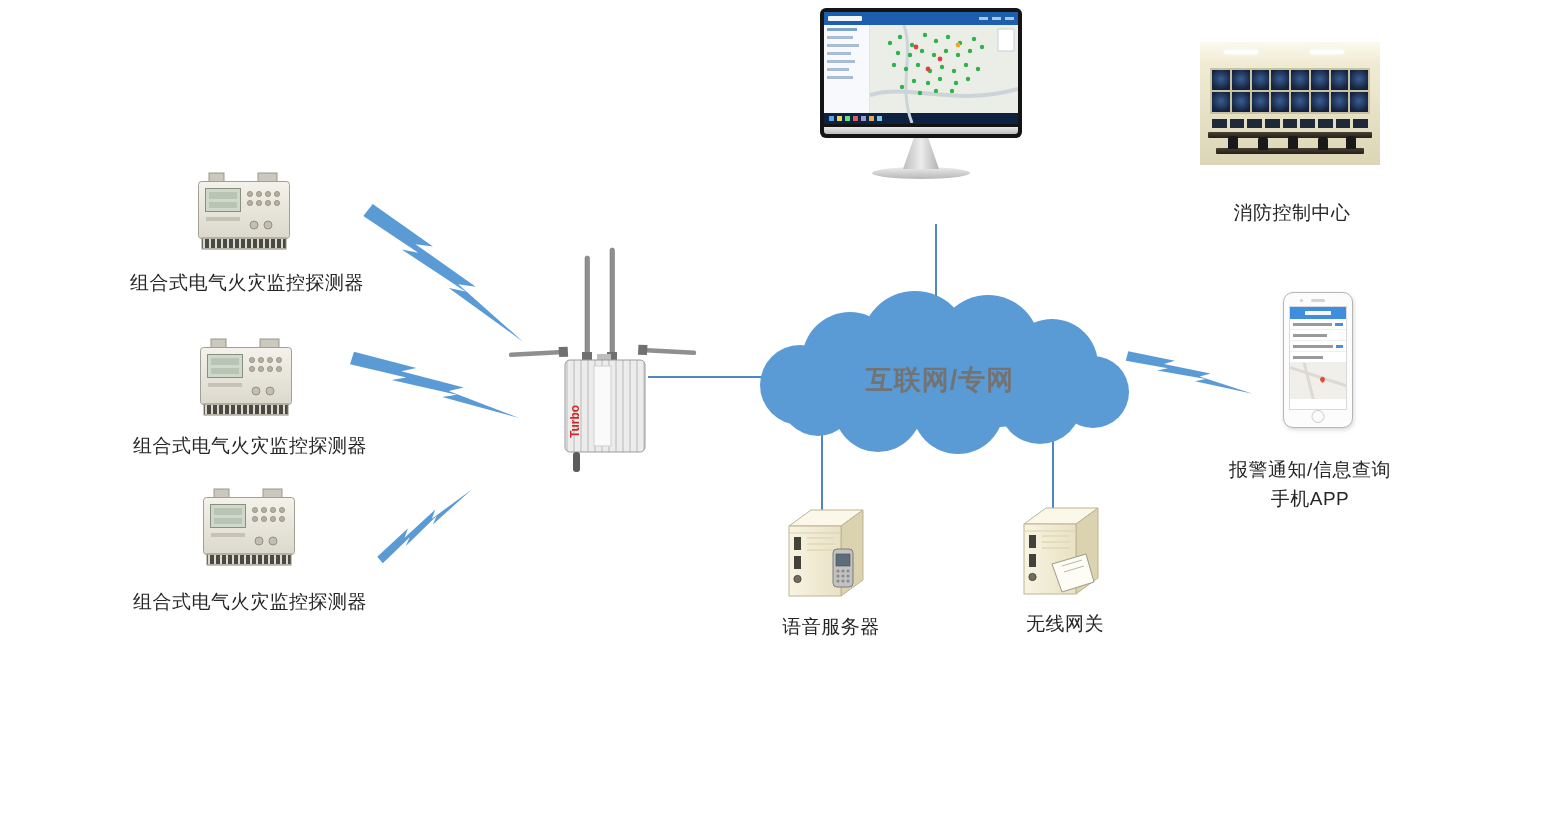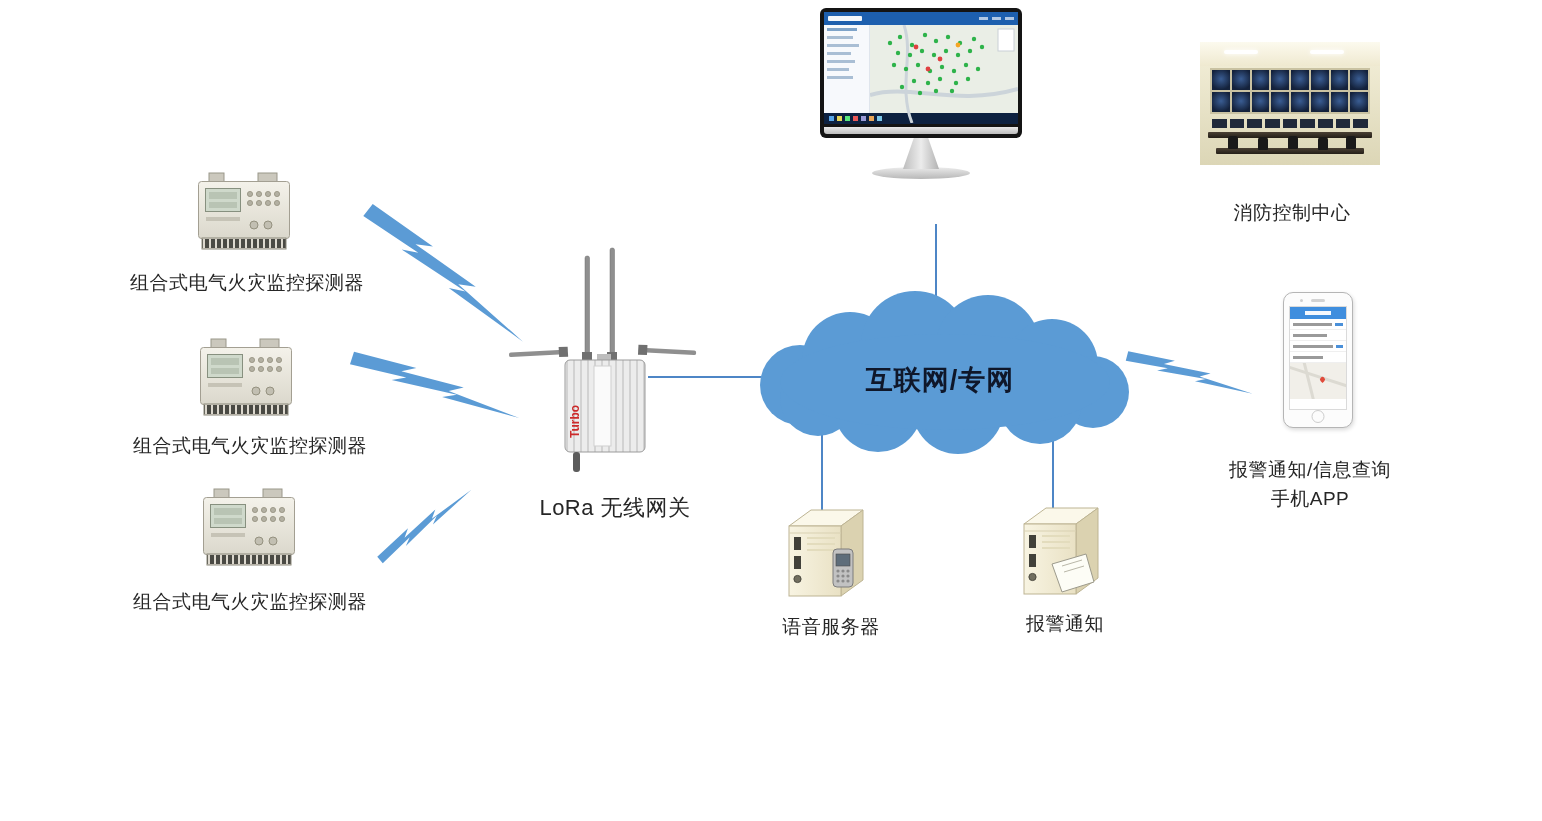--- a/index.html
+++ b/index.html
@@ -1,20 +1,20 @@
 <!DOCTYPE html>
 <html><head>
 <meta charset="utf-8">
 <style>
   html,body{margin:0;padding:0;background:#fff;}
   .canvas{position:relative;width:1542px;height:821px;background:#ffffff;overflow:hidden;font-family:"Liberation Sans",sans-serif;}
   .overlay{position:absolute;left:0;top:0;z-index:1;}
   .node{position:absolute;z-index:2;}
   .node-label{position:absolute;z-index:3;text-align:center;font-size:19px;color:#262626;letter-spacing:.5px;}
-  .cloud-label{position:absolute;z-index:3;text-align:center;font-size:27px;font-weight:bold;color:#0f172a;letter-spacing:1px;}
+  .cloud-label{position:absolute;z-index:3;text-align:center;font-size:27px;font-weight:bold;color:#737373;letter-spacing:1px;}
 
   
   .monitor{left:820px;top:8px;width:202px;}
   .bezel{width:202px;height:130px;background:#141414;border-radius:6px;padding:4px;box-sizing:border-box;position:relative;}
   .screen{width:100%;height:112px;background:#fff;overflow:hidden;display:flex;flex-direction:column;}
   .mon-header{height:13px;background:#1d5fae;display:flex;align-items:center;gap:4px;padding:0 4px;flex:0 0 auto;}
   .mon-header .logo{width:34px;height:5px;background:rgba(255,255,255,.95);border-radius:1px;}
   .mon-header .dash{width:9px;height:3px;background:rgba(255,255,255,.65);}
   .mon-body{flex:1;display:flex;min-height:0;}
   .mon-side{width:42px;background:#f7f9fc;border-right:1px solid #dfe5ec;padding:3px;display:flex;flex-direction:column;gap:5px;}
@@ -371,23 +371,22 @@
     <svg width="46" height="42" viewBox="0 0 46 42">
       <polygon points="2,12 36,2 44,30 12,40" fill="#fdfdf6" stroke="#9c9a8c"></polygon>
       <line x1="12" y1="14" x2="32" y2="8" stroke="#b9b7a8"></line>
       <line x1="14" y1="20" x2="34" y2="14" stroke="#b9b7a8"></line>
     </svg>
   </div>
 
   <div class="node-label" style="left:97px;top:270px;width:300px;">组合式电气火灾监控探测器</div>
   <div class="node-label" style="left:100px;top:433px;width:300px;">组合式电气火灾监控探测器</div>
   <div class="node-label" style="left:100px;top:589px;width:300px;">组合式电气火灾监控探测器</div>
-  <div class="node-label" style="left:505px;top:493px;width:220px;font-size:22px;">LoRa 无线网关</div>
   <div class="cloud-label" style="left:800px;top:362px;width:280px;">互联网/专网</div>
   <div class="node-label" style="left:1182px;top:200px;width:220px;">消防控制中心</div>
   <div class="node-label" style="left:1180px;top:455px;width:260px;line-height:29px;">
     <div>报警通知/信息查询</div>
     <div>手机APP</div>
   </div>
   <div class="node-label" style="left:751px;top:614px;width:160px;">语音服务器</div>
-  <div class="node-label" style="left:985px;top:611px;width:160px;">报警通知</div>
+  <div class="node-label" style="left:985px;top:611px;width:160px;">无线网关</div>
 
 </div>
 
 </body></html>

